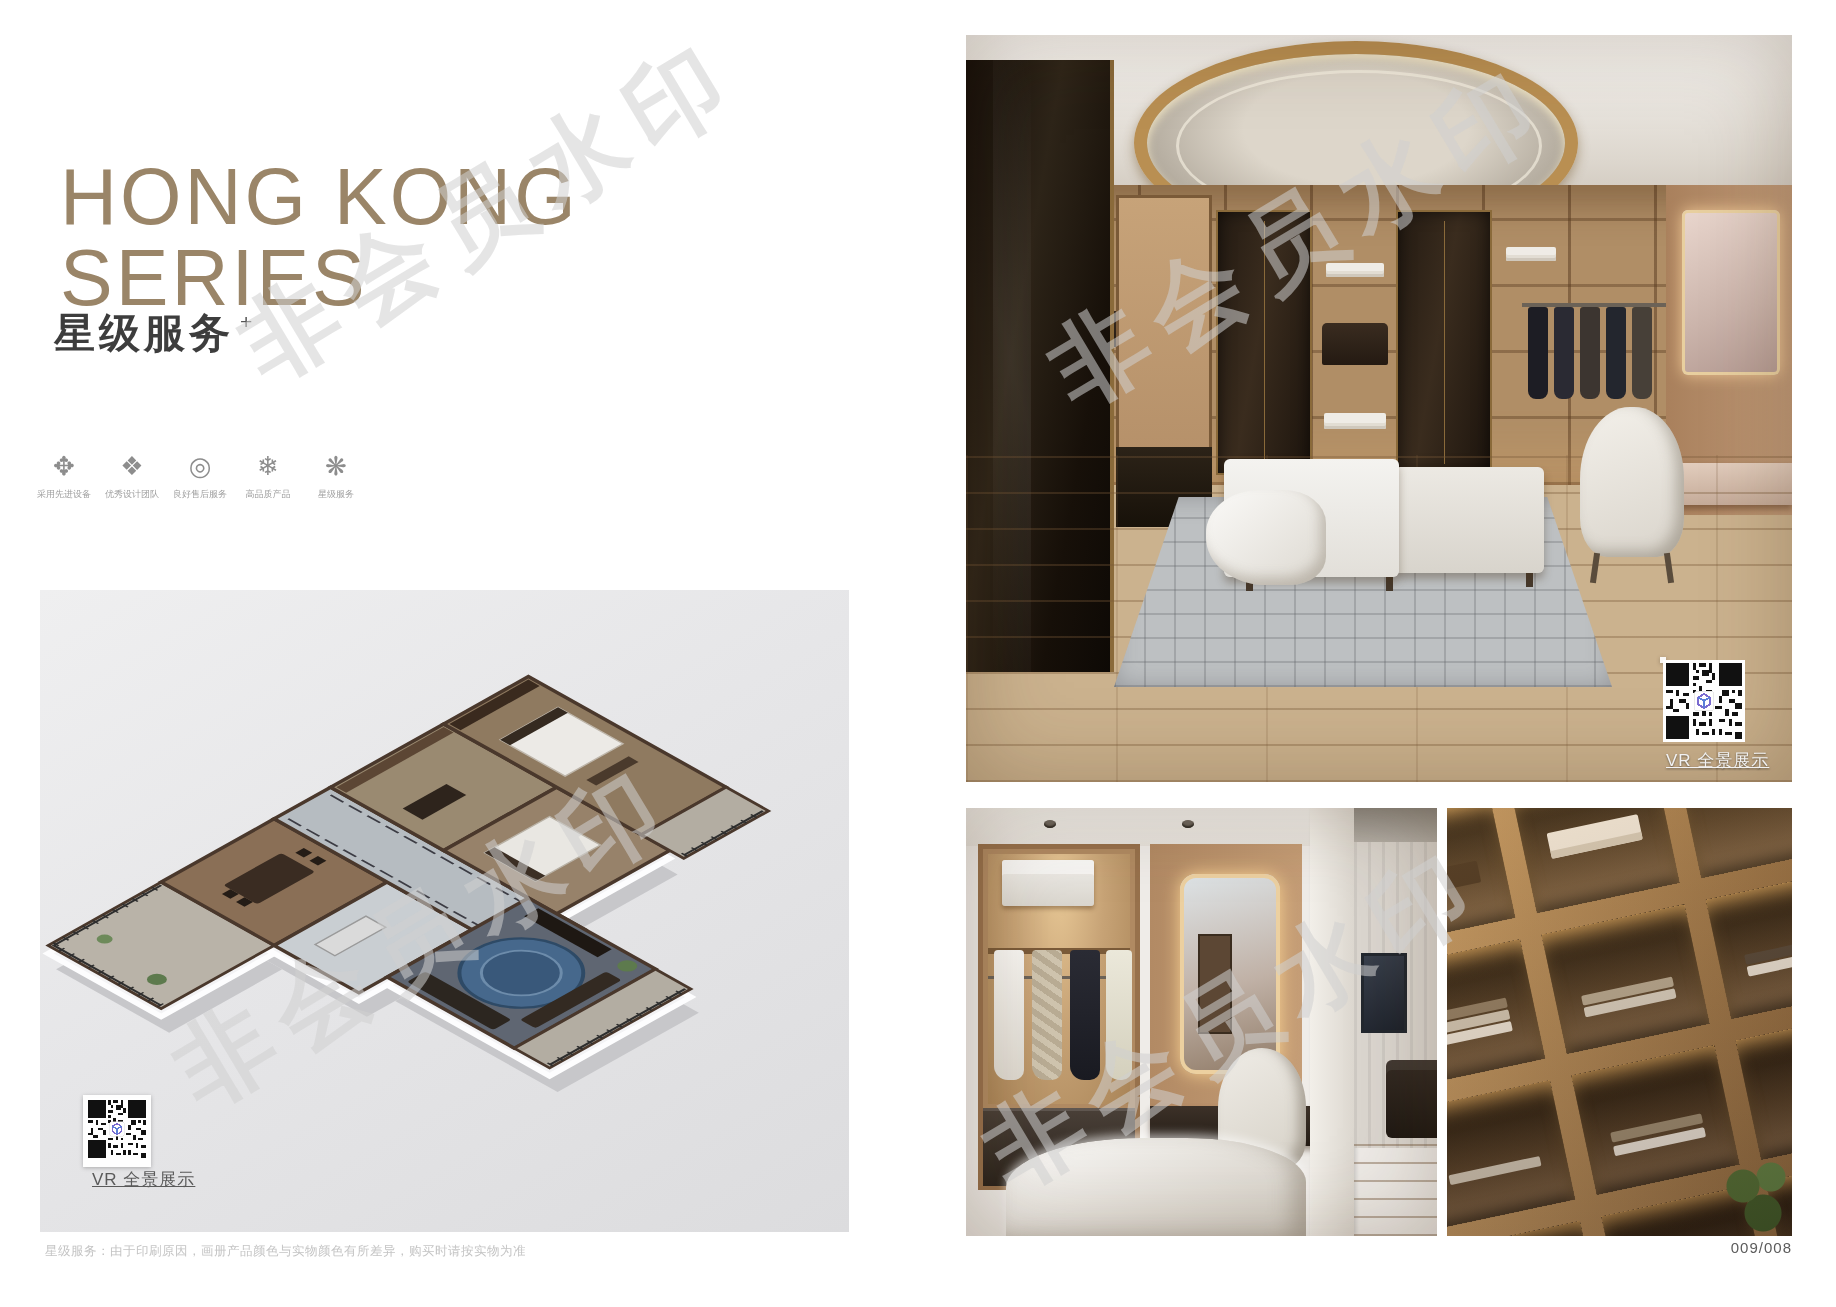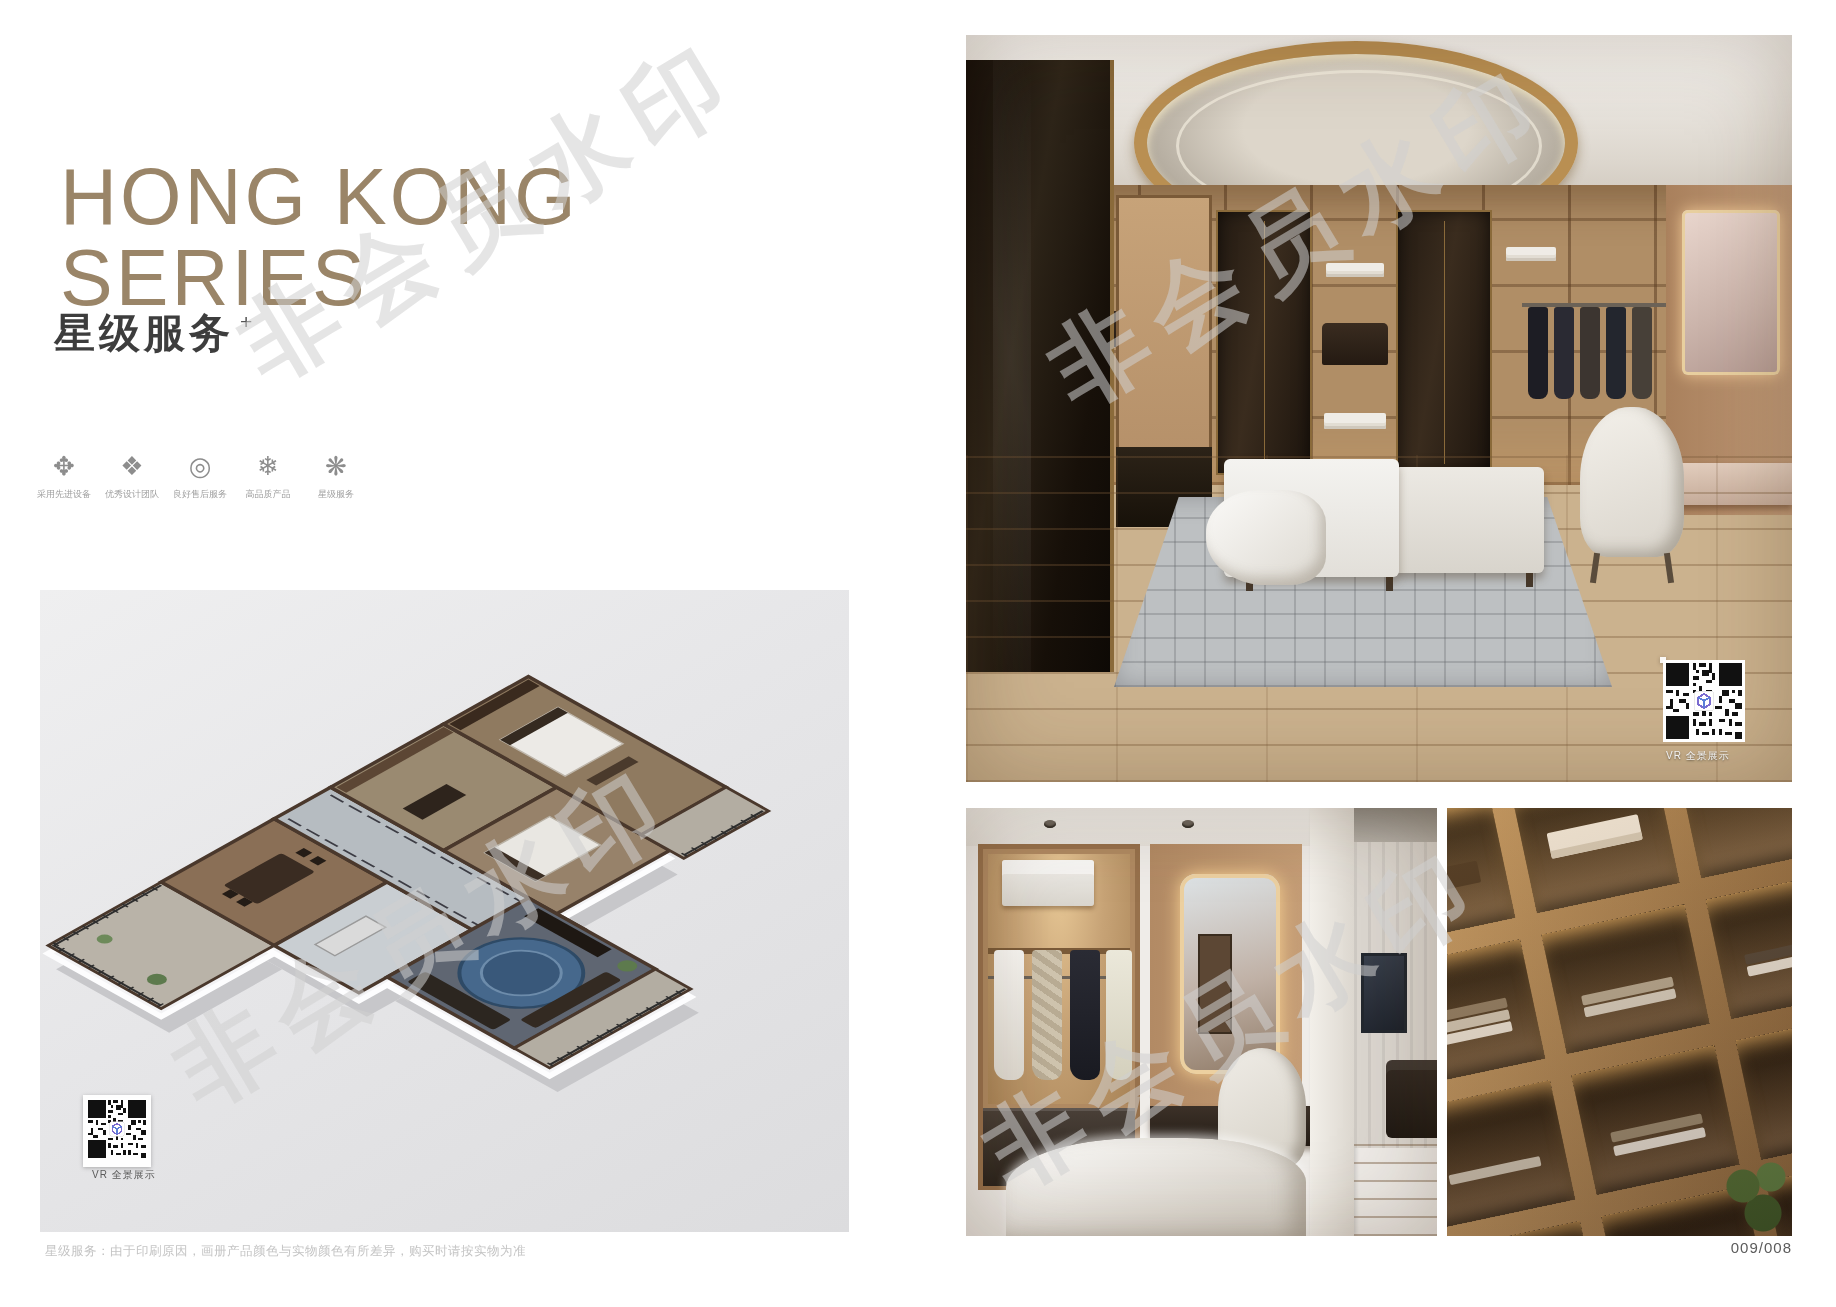--- a/index.html
+++ b/index.html
@@ -17,21 +17,21 @@
   .feature .fi{display:block;font-size:26px;line-height:34px;color:#8d8d8d;font-weight:400;}
   .feature .fl{display:block;margin-top:5px;font-size:9.5px;color:#9e9e9e;white-space:nowrap;transform:scale(.95);}
   
   .plan-panel{position:absolute;left:40px;top:590px;width:809px;height:642px;
               background:linear-gradient(150deg,#efeff0 0%,#e6e6e8 45%,#dcdcde 100%);overflow:hidden;}
   .plan-svg{position:absolute;left:0;top:0;}
   .slab{fill:#c7c7ca;}
   .slabw{fill:#f3f3f5;stroke:#fdfdfe;stroke-width:8;}
   
   .qr-box{position:absolute;background:rgba(255,255,255,.95);padding:3px;box-shadow:0 1px 4px rgba(0,0,0,.25);}
-  .vr-label{position:absolute;font-size:10px;letter-spacing:1px;}
+  .vr-label{position:absolute;font-size:17px;letter-spacing:1px;text-decoration:underline;}
   .vr-dark{color:#5a5a5a;}
   .vr-light{color:#f2f2f2;text-shadow:0 1px 2px rgba(0,0,0,.5);}
   
   .photo{position:absolute;overflow:hidden;background:#cbb28e;}
   .photo *{position:absolute;}
   .photo-main{left:966px;top:35px;width:826px;height:747px;}
   .photo-dress{left:966px;top:808px;width:471px;height:428px;background:#efece8;}
   .photo-shelf{left:1447px;top:808px;width:345px;height:428px;background:#5f4730;}
   .vignette{left:0;top:0;right:0;bottom:0;box-shadow:inset 0 0 90px rgba(60,35,10,.28);pointer-events:none;}
   

